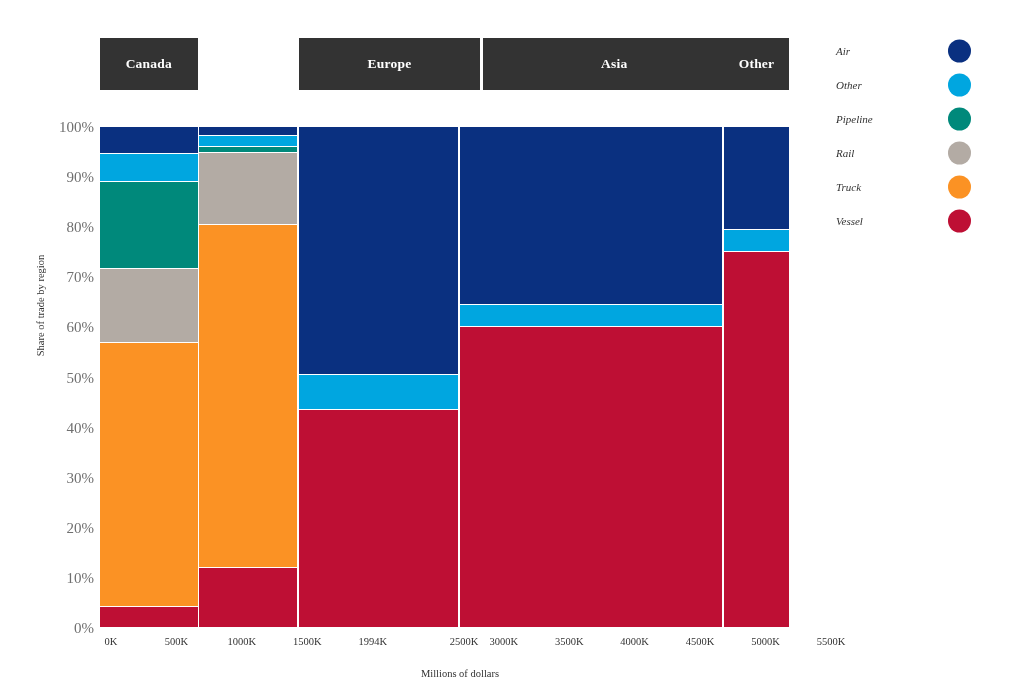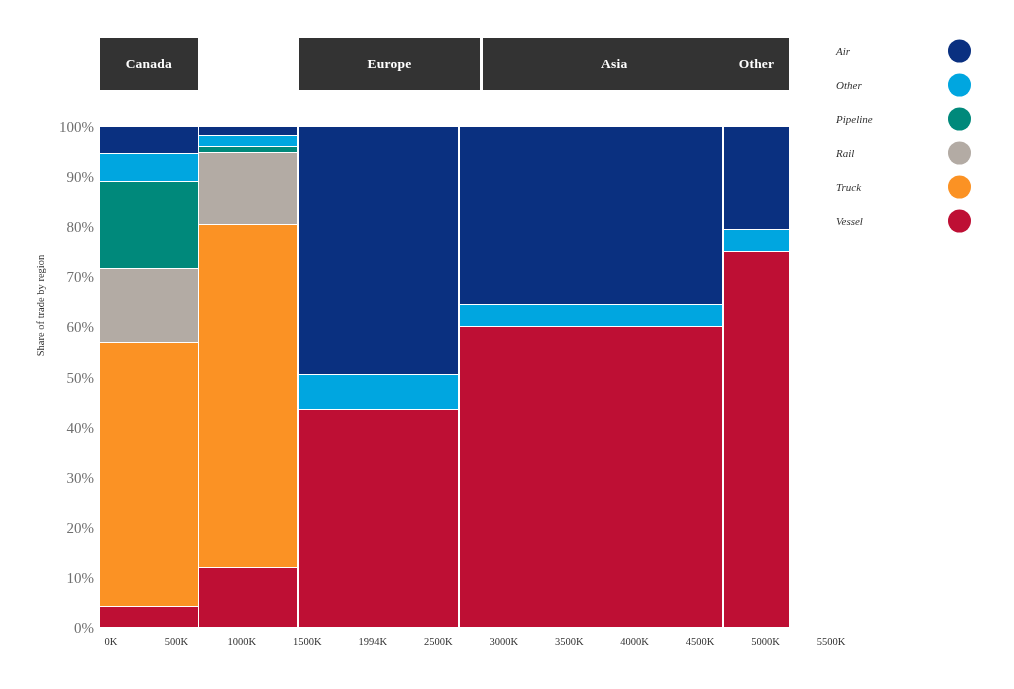--- a/index.html
+++ b/index.html
@@ -213,28 +213,29 @@
       <div class="y-tick" style="top: 0px;">100%</div>
     </div>
   <div id="y-axis-title">Share of trade by region</div>
 
   <div id="x-tick-layer">
       <div class="x-tick" style="left: 0px;">0K</div>
       <div class="x-tick" style="left: 65.4545px;">500K</div>
       <div class="x-tick" style="left: 130.909px;">1000K</div>
       <div class="x-tick" style="left: 196.364px;">1500K</div>
       <div class="x-tick" style="left: 261.818px;">1994K</div>
-      <div class="x-tick" style="left: 327.273px;">2500K</div>
+      <div class="x-tick" style="left: 327.273px; text-align: right;">2500K</div>
       <div class="x-tick" style="left: 392.727px;">3000K</div>
       <div class="x-tick" style="left: 458.182px;">3500K</div>
       <div class="x-tick" style="left: 523.636px;">4000K</div>
       <div class="x-tick" style="left: 589.091px;">4500K</div>
       <div class="x-tick" style="left: 654.545px;">5000K</div>
       <div class="x-tick" style="left: 720px;">5500K</div>
     </div>
+  <div id="x-axis-title">Millions of dollars</div>
 
   <div id="legend">
       <div class="legend-row">
         <span class="legend-label">Air</span>
         <span class="legend-swatch" style="background: rgb(10, 48, 128);"></span>
       </div>
       <div class="legend-row">
         <span class="legend-label">Other</span>
         <span class="legend-swatch" style="background: rgb(0, 166, 224);"></span>
       </div>

